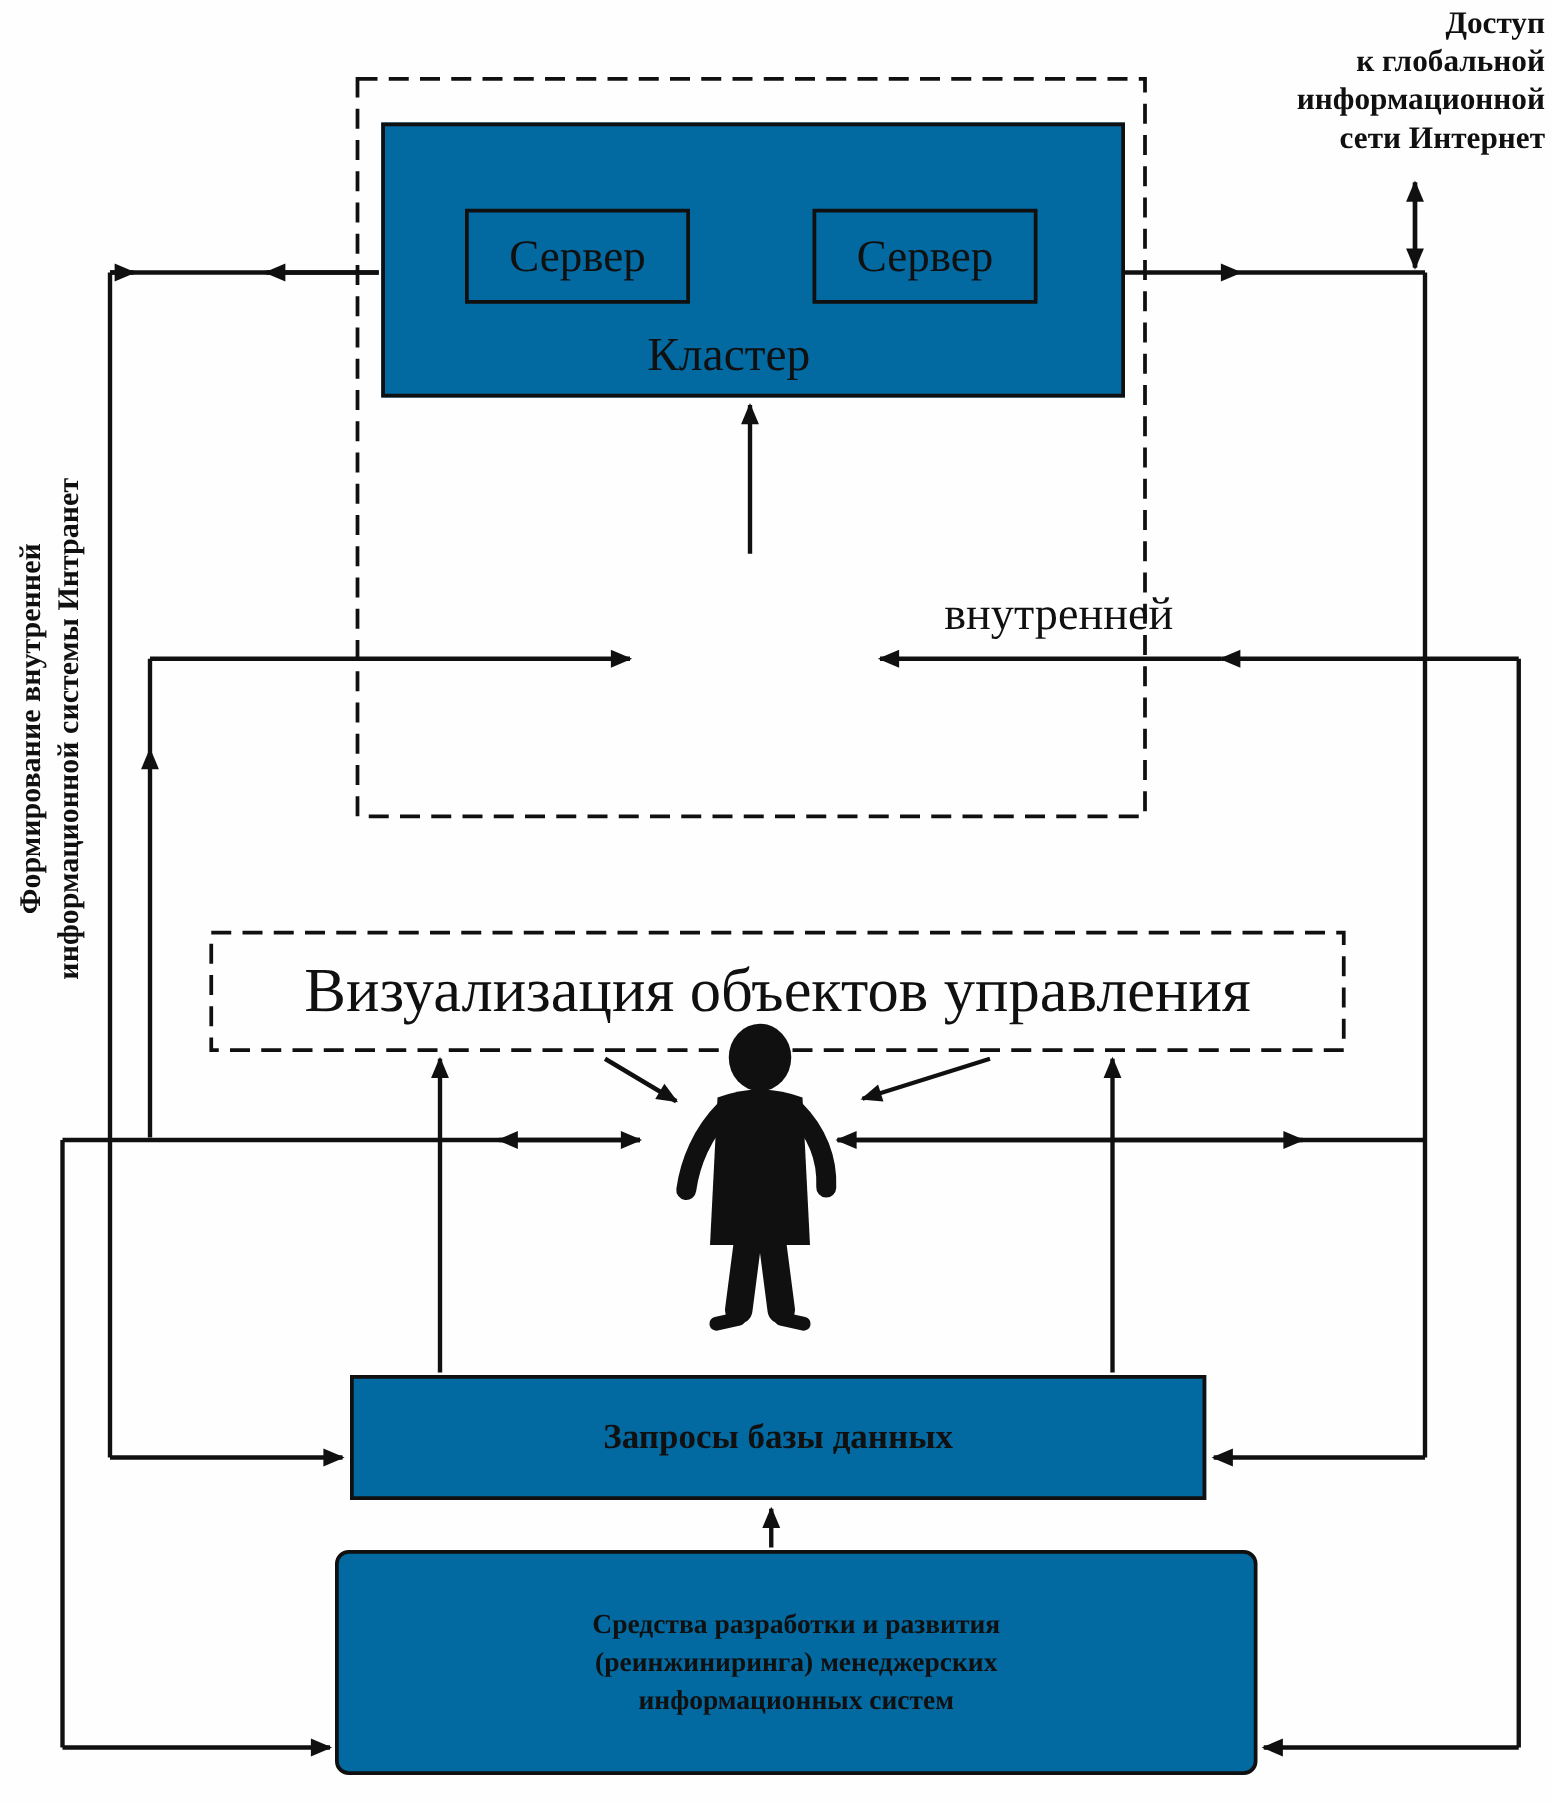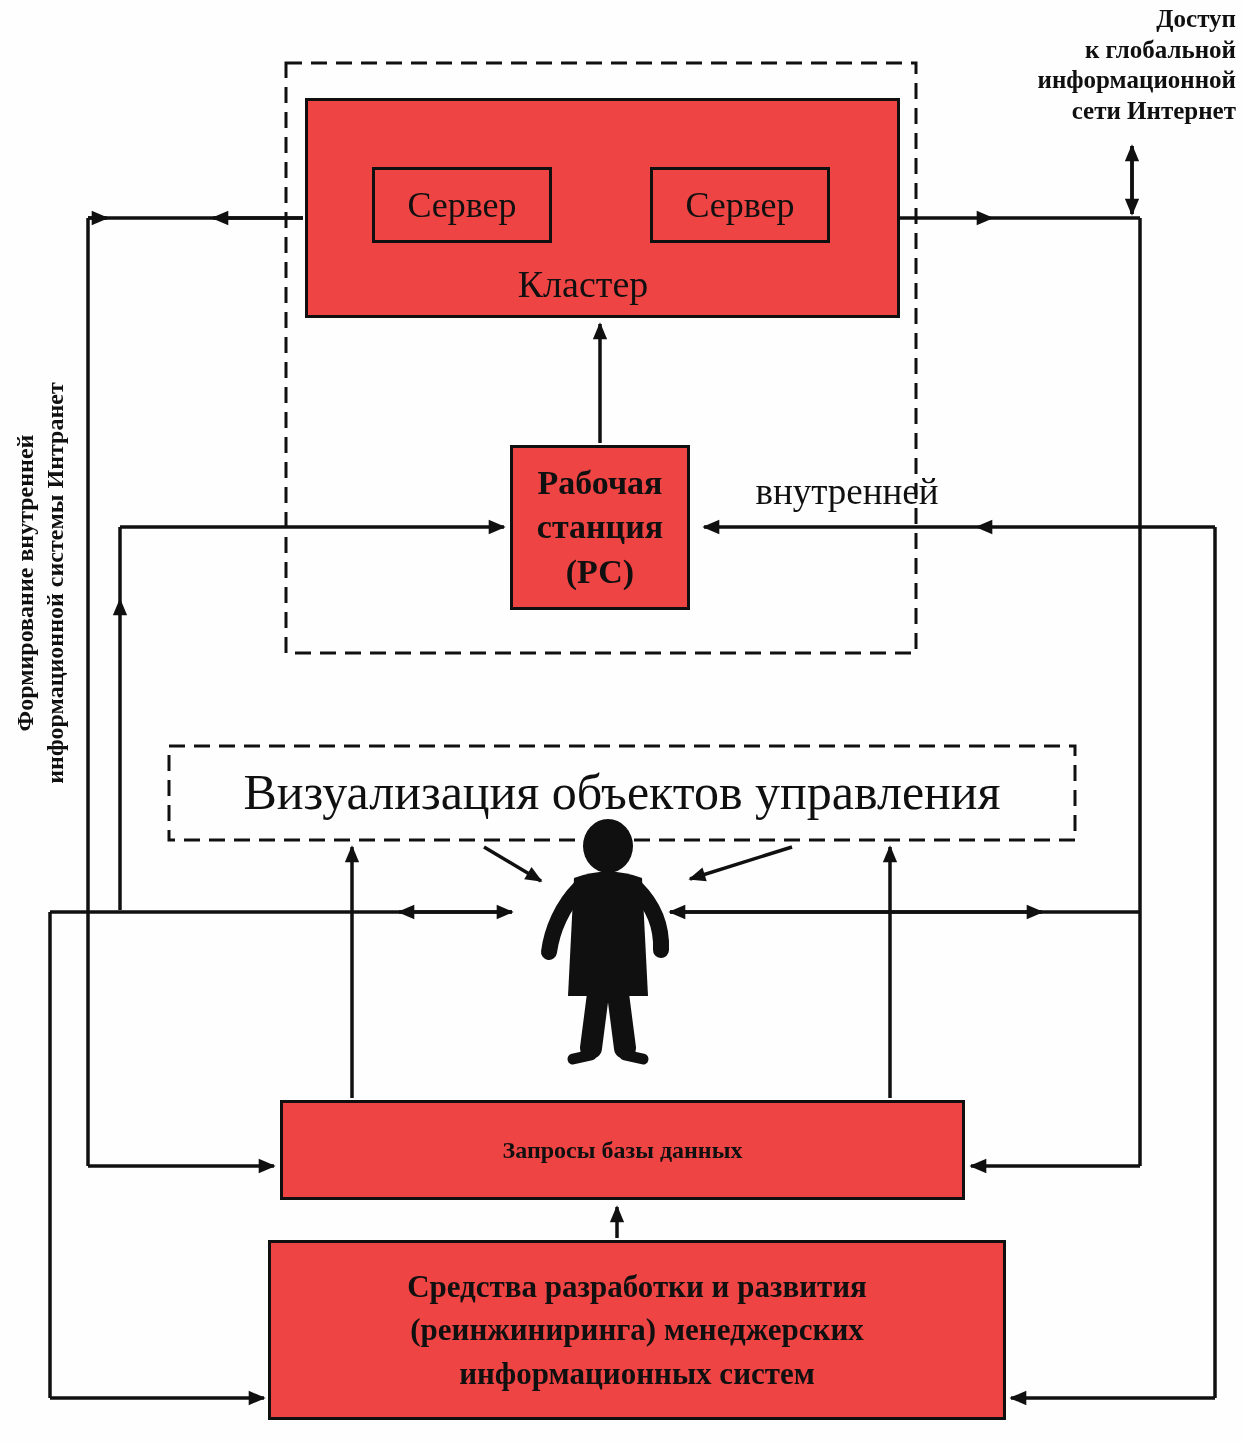--- a/index.html
+++ b/index.html
@@ -7,21 +7,21 @@
   .canvas{
     position:relative; width:1242px; height:1443px; background:#fefefe;
     font-family:"Liberation Serif", serif; color:#101010; overflow:hidden;
   }
   .wires{ position:absolute; left:0; top:0; width:1242px; height:1443px; }
   .wires line, .wires path.stroke{ stroke:#101010; stroke-width:3.5; fill:none; }
   .wires rect.dash{ fill:none; stroke:#101010; stroke-width:3; stroke-dasharray:16 9; }
   .person path, .person ellipse{ fill:#101010; }
   .person path.limb{ fill:none; stroke:#101010; stroke-linecap:round; }
   .box{
-    position:absolute; border:3px solid #101010; background:#ef4444;
+    position:absolute; border:3px solid #101010; background:#0369a1;
     display:flex; align-items:center; justify-content:center;
     text-align:center;
   }
   .lbl{ position:absolute; text-align:center; }
   .pre{ white-space:pre-line; }
   .serif-big{ font-size:38px; }
   .rotated{
     position:absolute; left:10px; top:802px; width:438px;
     transform-origin:0 0; transform:rotate(-90deg);
     font-size:24px; font-weight:bold; line-height:1.25; text-align:center;
@@ -106,31 +106,28 @@
 
   <div class="box" style="left:305px;top:98px;width:595px;height:220px;"></div>
   <div class="box" style="left:372px;top:167px;width:180px;height:76px;font-size:36px;">
     <span>Сервер</span>
   </div>
   <div class="box" style="left:650px;top:167px;width:180px;height:76px;font-size:36px;">
     <span>Сервер</span>
   </div>
   <div class="lbl serif-big" style="left:305px;top:262px;width:556px;">Кластер</div>
 
-  <div class="box pre" style="left:510px;top:445px;width:180px;height:165px;font-size:34px;font-weight:bold;line-height:1.3;">Рабочая
-станция
-(РС)</div>
 
   <div class="lbl" style="left:722px;top:470px;width:250px;font-size:37px;">внутренней</div>
 
   <div class="lbl" style="left:169px;top:745px;width:906px;height:94px;font-size:50px;display:flex;align-items:center;justify-content:center;">Визуализация объектов управления</div>
 
-  <div class="box" style="left:280px;top:1100px;width:685px;height:100px;font-size:24px;font-weight:bold;">Запросы базы данных</div>
+  <div class="box" style="left:280px;top:1100px;width:685px;height:100px;font-size:28px;font-weight:bold;">Запросы базы данных</div>
 
-  <div class="box pre" style="left:268px;top:1240px;width:738px;height:180px;font-size:31px;font-weight:bold;line-height:1.4;">Средства разработки и развития
+  <div class="box pre" style="left:268px;top:1240px;width:738px;height:180px;font-size:22px;font-weight:bold;line-height:1.4;border-radius:11px;">Средства разработки и развития
 (реинжиниринга) менеджерских
 информационных систем</div>
 
   <div class="lbl pre" style="left:980px;top:4px;width:256px;font-size:25px;font-weight:bold;line-height:1.22;text-align:right;">Доступ
 к глобальной
 информационной
 сети Интернет</div>
 
   <div class="rotated">Формирование внутренней
 информационной системы Интранет</div>

